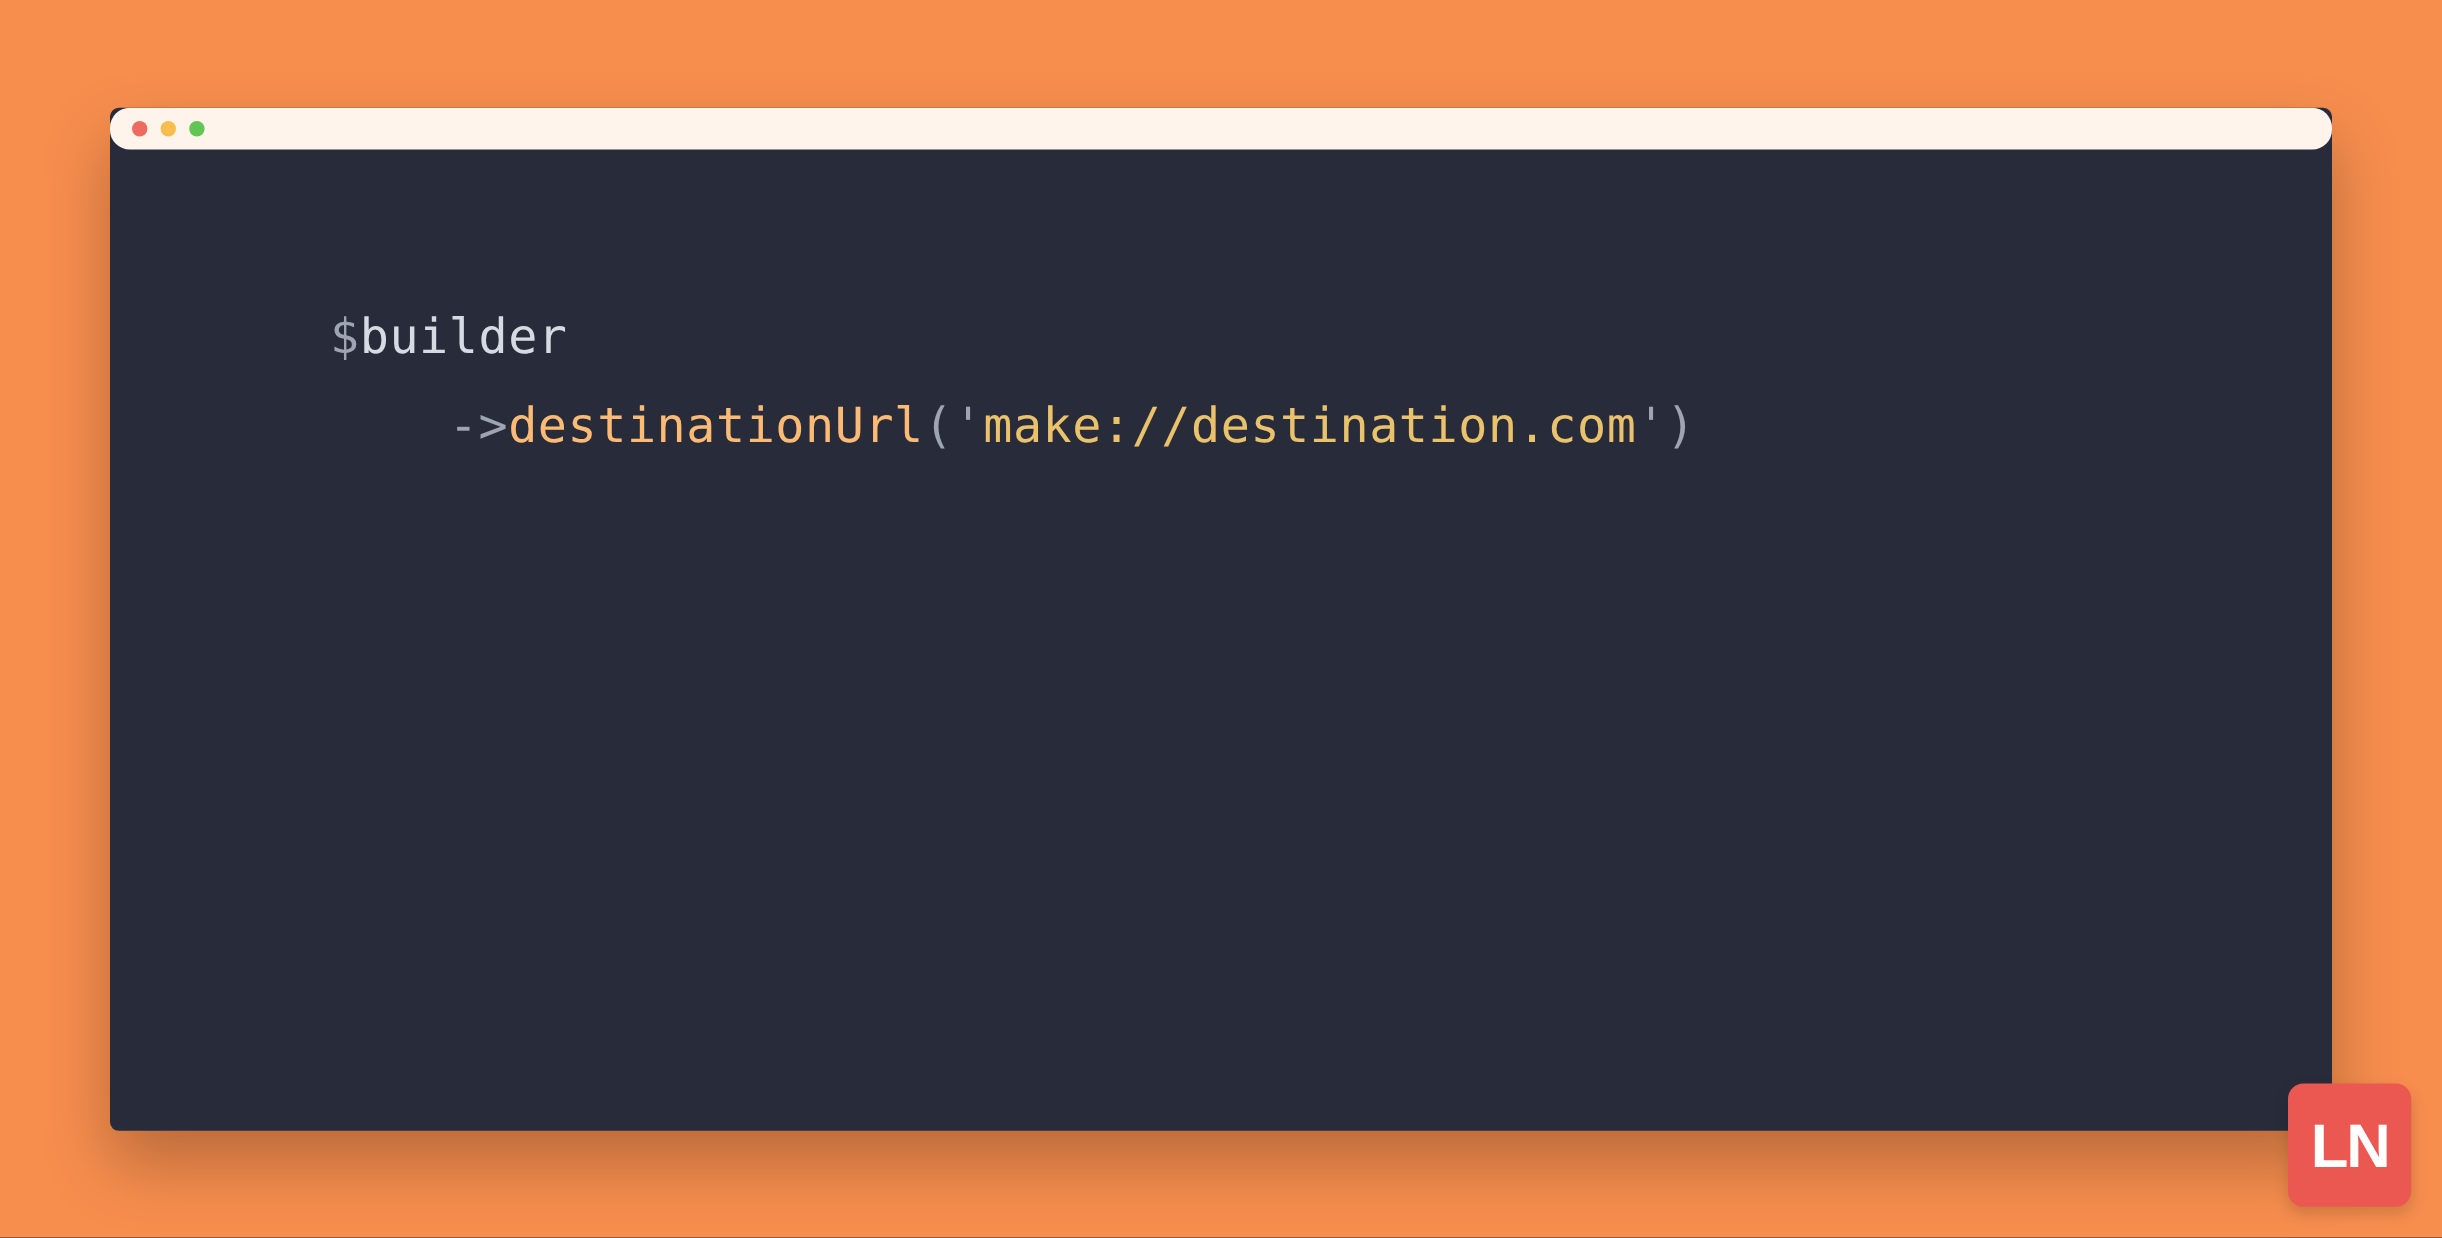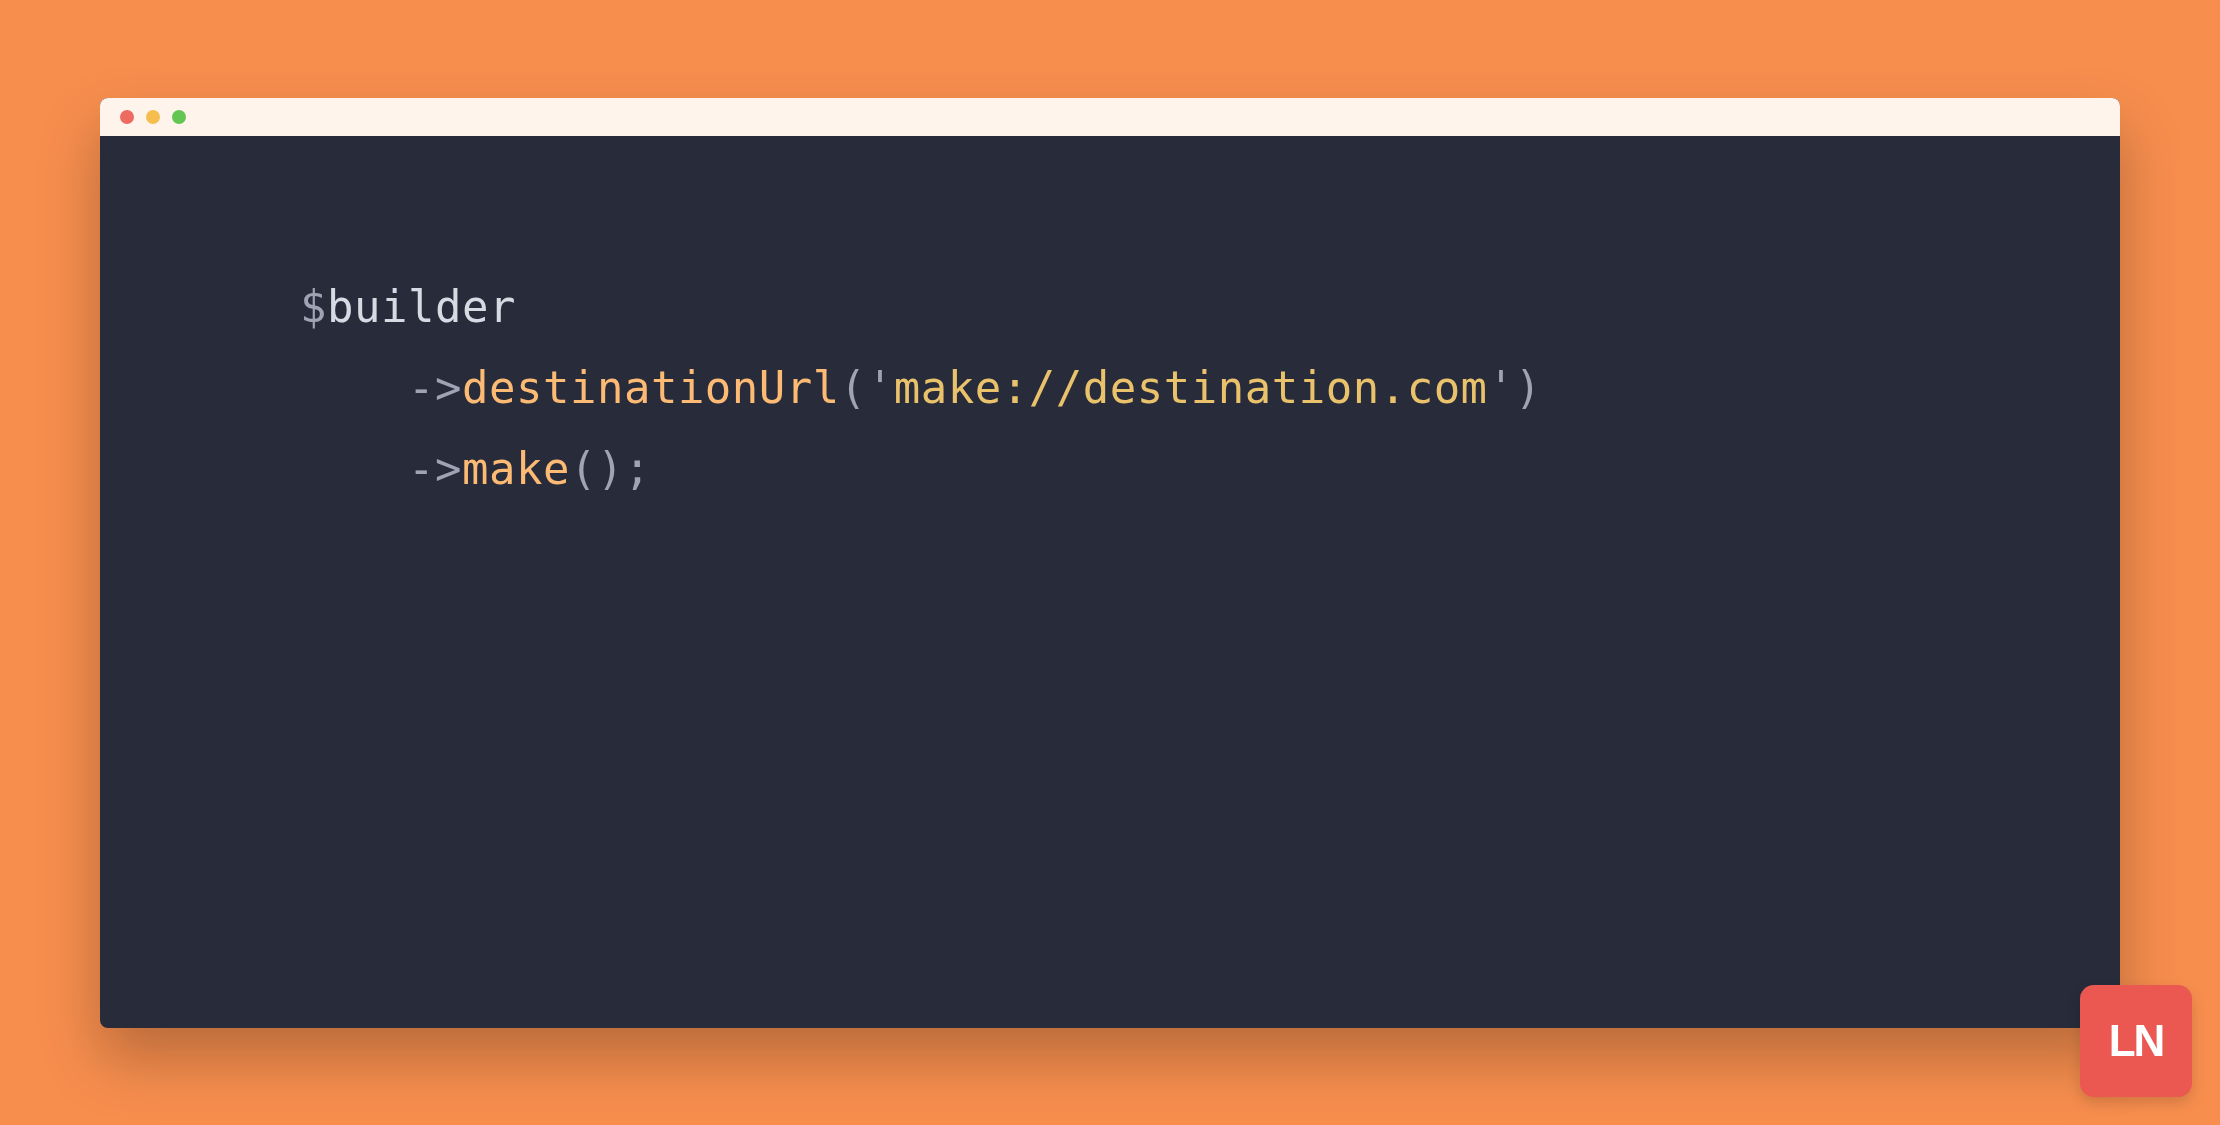--- a/index.html
+++ b/index.html
@@ -1,18 +1,19 @@
 <!DOCTYPE html>
 <html><head>
   <meta charset="utf-8">
   <style>
     * {
       margin: 0;
       padding: 0;
       box-sizing: border-box;
+      border-radius: 18px;
     }
     body {
       width: 2220px;
       height: 1125px;
       background: #f78e4e;
       display: flex;
       align-items: center;
       justify-content: center;
       position: relative;
       font-family: 'SF Mono', 'Menlo', 'Monaco', 'Consolas', monospace;
@@ -64,36 +65,35 @@
       width: 112px;
       height: 112px;
       background: #ea5851;
       border-radius: 14px;
       display: flex;
       align-items: center;
       justify-content: center;
       color: #fff;
       font-family: -apple-system, 'Helvetica Neue', Arial, sans-serif;
       font-weight: 700;
-      font-size: 44px;
+      font-size: 56px;
       box-shadow: 0 6px 14px rgba(0,0,0,0.15);
       letter-spacing: -2px;
     }
   </style>
 </head>
 <body>
 
 <div class="window">
   <div class="titlebar">
     <div class="traffic-light tl-red"></div>
     <div class="traffic-light tl-yellow"></div>
     <div class="traffic-light tl-green"></div>
   </div>
   <div class="code-area">
     <div class="code-line"><span class="tok-punct">$</span><span class="tok-var">builder</span></div>
     <div class="code-line"><span class="tok-punct">    </span><span class="tok-punct">-&gt;</span><span class="tok-method">destinationUrl</span><span class="tok-punct">(</span><span class="tok-punct">'</span><span class="tok-string">make://destination.com</span><span class="tok-punct">'</span><span class="tok-punct">)</span></div>
-    <div class="code-line"><span class="tok-punct">    </span><span class="tok-punct">-&gt;</span><span class="tok-method">make</span><span class="tok-punct">();</span></div>
   </div>
 </div>
 
 <div class="logo-badge">
   <span>LN</span>
 </div>
 
 </body></html>

